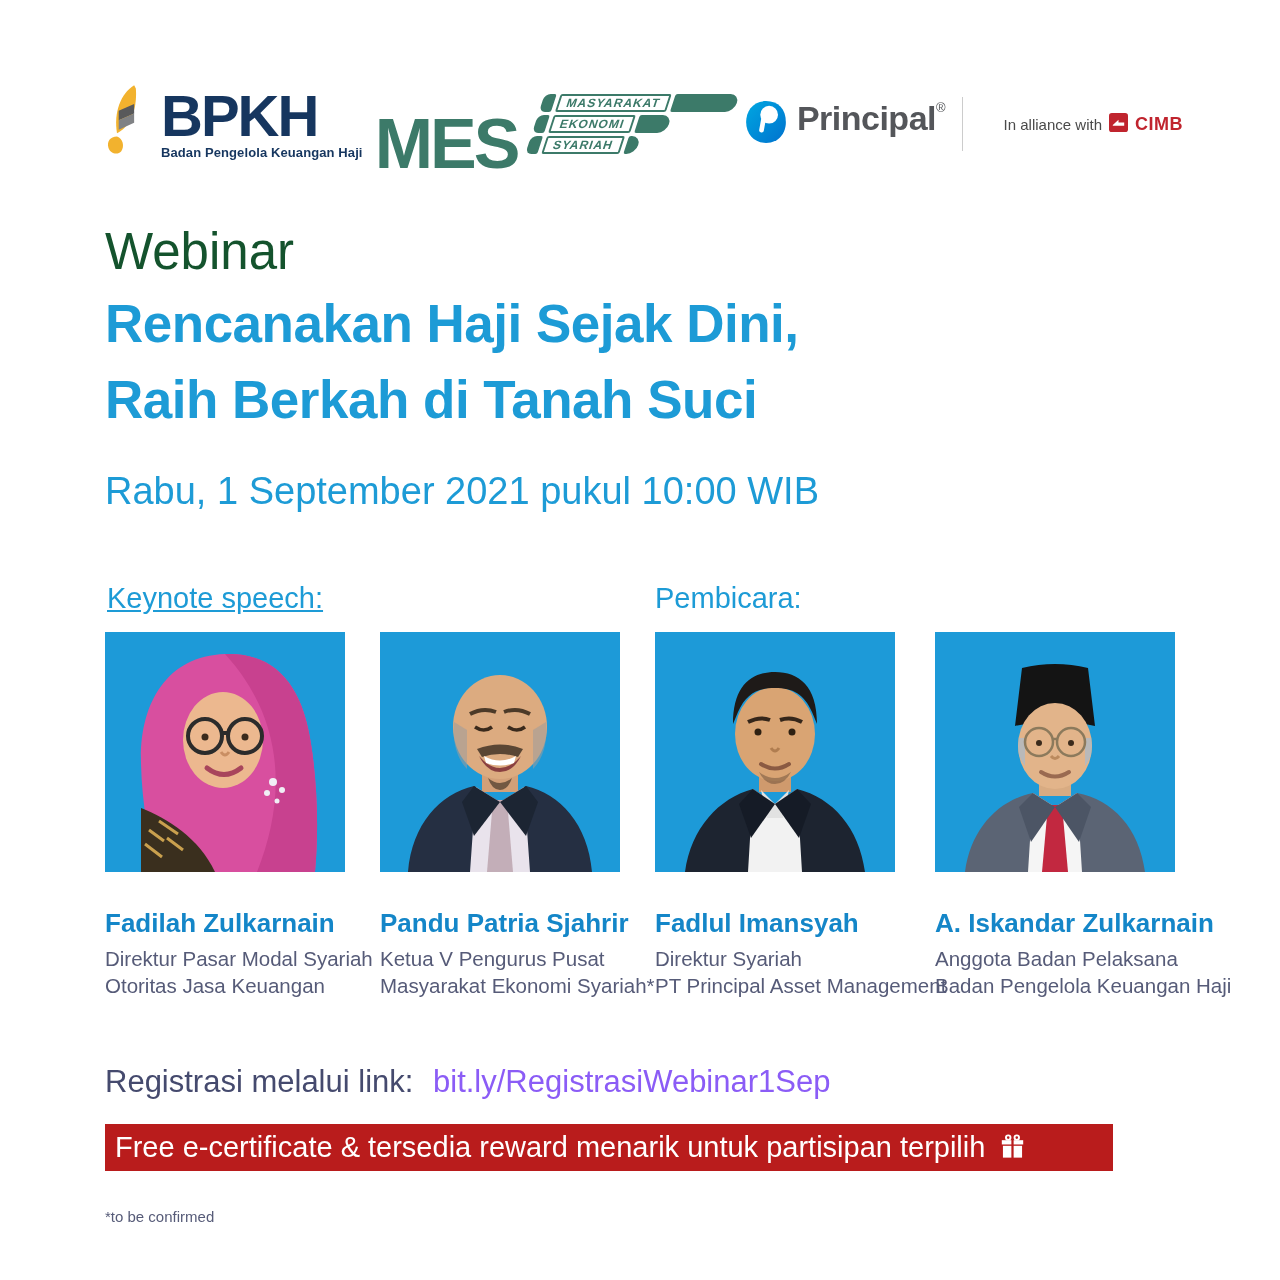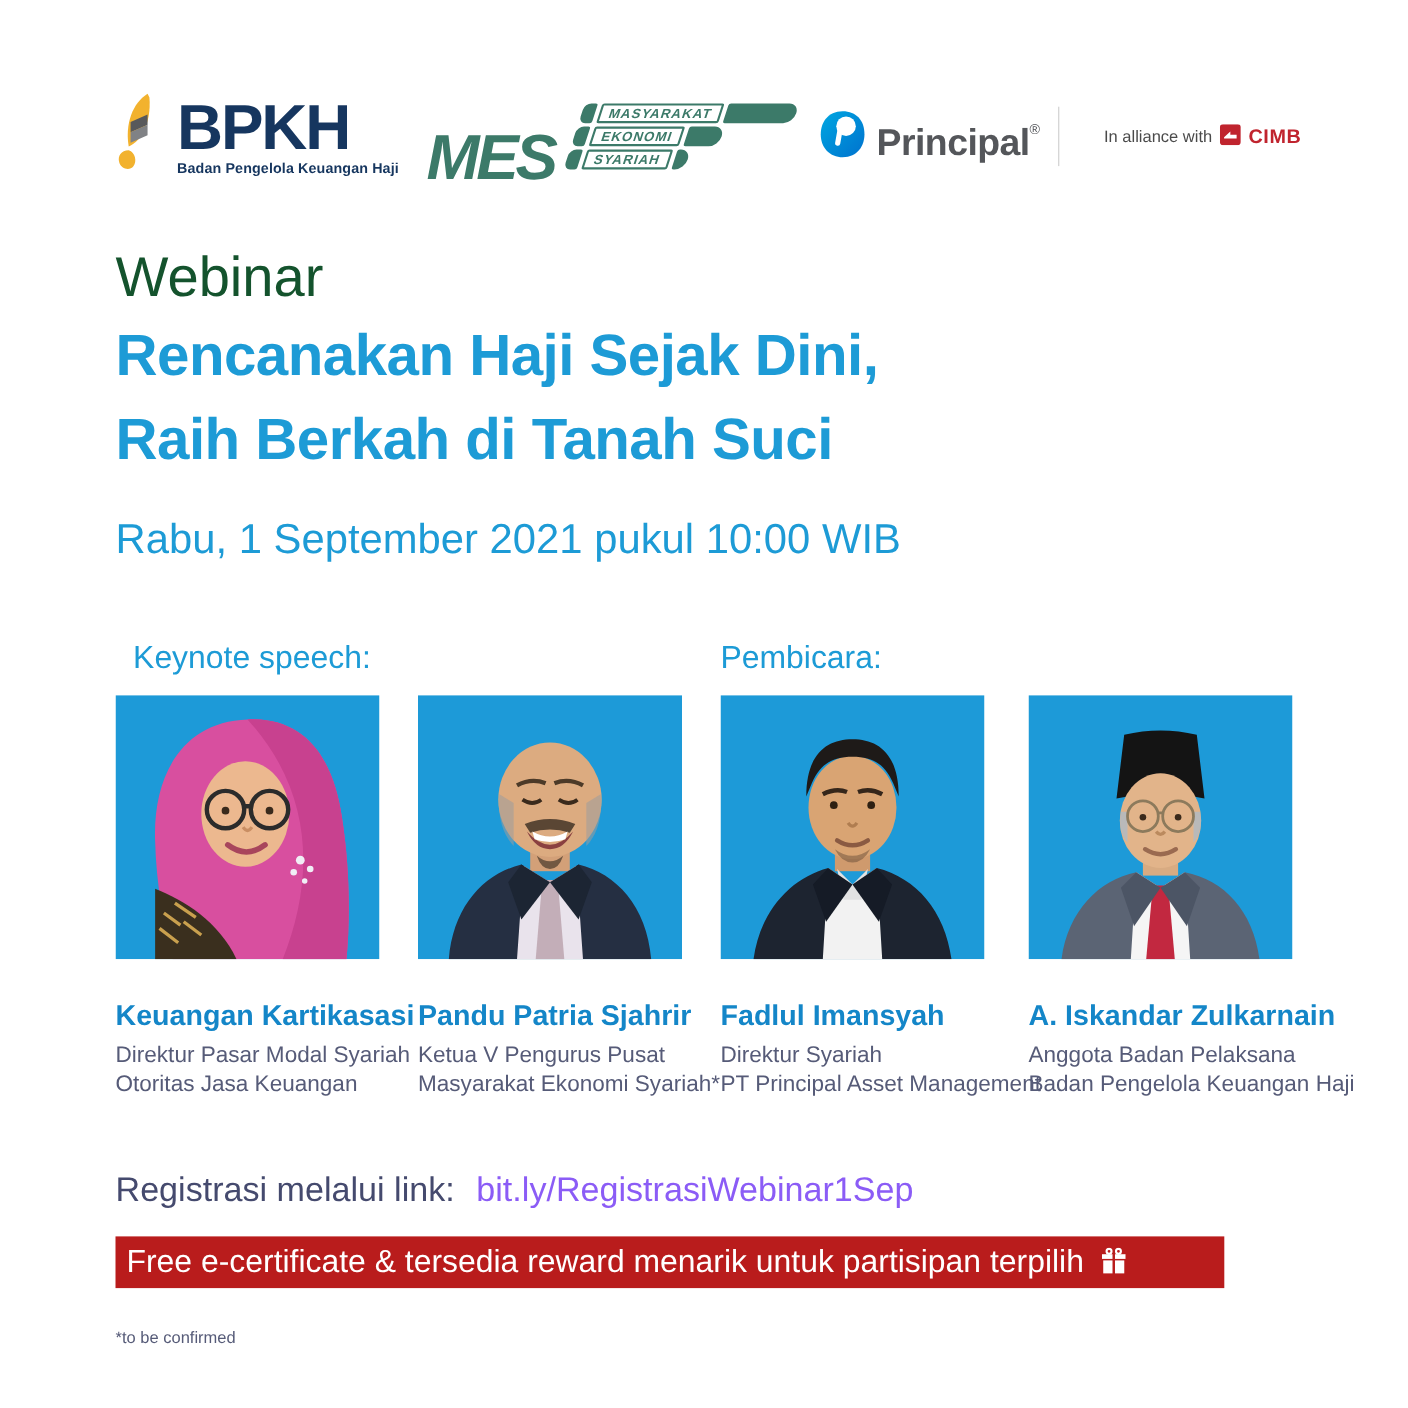--- a/index.html
+++ b/index.html
@@ -13,47 +13,47 @@
   
   .header { position:absolute; left:105px; top:78px; width:1078px; height:92px;
             display:flex; align-items:center; justify-content:space-between; }
 
   .bpkh { display:flex; align-items:flex-start; gap:8px; }
   .bpkh-text { display:flex; flex-direction:column; margin-top:6px; }
   .bpkh-name { font-size:58px; font-weight:800; color:#16365f; letter-spacing:-2px; line-height:0.92; }
   .bpkh-tagline { font-size:13px; font-weight:700; color:#16365f; margin-top:3px; letter-spacing:0.1px; }
 
   .mes { display:flex; align-items:center; gap:8px; }
-  .mes-name { font-size:58px; font-weight:800; font-style:italic; color:#3c7a69; letter-spacing:-3px; line-height:1;margin-top:40px; }
+  .mes-name { font-size:70px; font-weight:800; color:#3c7a69; letter-spacing:-3px; line-height:1;margin-top:40px; }
   .mes-wings { display:flex; flex-direction:column; gap:3px; transform:skewX(-18deg); margin-left:10px; }
   .mes-wing { display:flex; align-items:stretch; height:18px; }
   .mes-wing .lead { background:#3c7a69; width:12px; margin-right:4px; border-radius:6px 2px 2px 6px; }
   .mes-wing .label { border:2px solid #3c7a69; background:#fff; color:#3c7a69; font-size:12px; font-weight:700;
                      letter-spacing:1px; display:flex; align-items:center; padding:0 7px; border-radius:2px; }
   .mes-wing .tail { background:#3c7a69; margin-left:4px; border-radius:2px 9px 9px 2px; }
   .mes-wing.w1 .tail { width:64px; }
   .mes-wing.w2 .tail { width:32px; }
   .mes-wing.w3 .tail { width:12px; }
 
   .principal-group { display:flex; align-items:center; gap:16px; }
-  .principal { display:flex; align-items:flex-end; gap:8px; }
+  .principal { display:flex; align-items:flex-start; gap:8px; }
   .principal-name { font-size:34px; font-weight:600; color:#54565a; letter-spacing:-0.5px; }
   .principal-reg { font-size:13px; color:#54565a; vertical-align:super; position:relative; top:-12px; }
   .v-divider { width:1px; height:54px; background:#cccccc; }
   .alliance { display:flex; align-items:center; gap:7px; font-size:15px; color:#4a4a4a;padding-left:25px; }
   .cimb-name { font-size:18px; font-weight:800; color:#c0242e; letter-spacing:0.5px; }
 
   
   .kicker   { position:absolute; left:105px; top:222px; font-size:51px; font-weight:400; color:#14532d; }
   .title    { position:absolute; left:105px; top:286px; font-size:53px; font-weight:700; color:#1d9bd6;
               line-height:1.44; letter-spacing:-0.5px; }
   .datetime { position:absolute; left:105px; top:470px; font-size:38px; font-weight:400; color:#1d9bd6; }
 
   .section-label { position:absolute; top:582px; font-size:29px; color:#1d9bd6; }
-  .label-keynote { left:121px; }
+  .label-keynote { left:107px;text-decoration:underline; }
   .label-speakers { left:655px; }
 
   
   .card { position:absolute; top:632px; width:240px; }
   .card.c1 { left:105px; } .card.c2 { left:380px; } .card.c3 { left:655px; } .card.c4 { left:935px; }
   .photo { width:240px; height:240px; display:block; }
   .sp-name { margin-top:36px; font-size:26px; font-weight:700; color:#1486c8; white-space:nowrap; }
   .sp-role { margin-top:6px; font-size:20.5px; color:#565b78; line-height:1.32; white-space:nowrap; }
 
   
@@ -169,21 +169,21 @@
       <path d="M102,136 q17,13 34,0" stroke="#a8455c" stroke-width="5" fill="none" stroke-linecap="round"></path>
       <path d="M36,176 C62,186 94,206 110,240 L36,240 Z" fill="#3a2f1e"></path>
       <path d="M44,198 l15,11 M54,189 l19,13 M40,212 l17,13 M62,206 l16,12" stroke="#c9a04e" stroke-width="3"></path>
       <g fill="#f0eef5">
           <circle cx="168" cy="150" r="4"></circle>
           <circle cx="177" cy="158" r="3"></circle>
           <circle cx="162" cy="161" r="3"></circle>
           <circle cx="172" cy="169" r="2.5"></circle>
         </g>
     </svg>
-    <div class="sp-name">Keuangan Kartikasasi</div>
+    <div class="sp-name">Fadilah Zulkarnain</div>
     <div class="sp-role">
       <div>Direktur Pasar Modal Syariah</div>
       <div>Otoritas Jasa Keuangan</div>
     </div>
   </div>
 
   <div class="card c2">
     <svg class="photo" viewBox="0 0 240 240" aria-label="smiling-bald-man-in-navy-suit">
       <rect width="240" height="240" fill="#1d9ad8"></rect>
       <rect x="102" y="126" width="36" height="34" fill="#d3a078"></rect>

